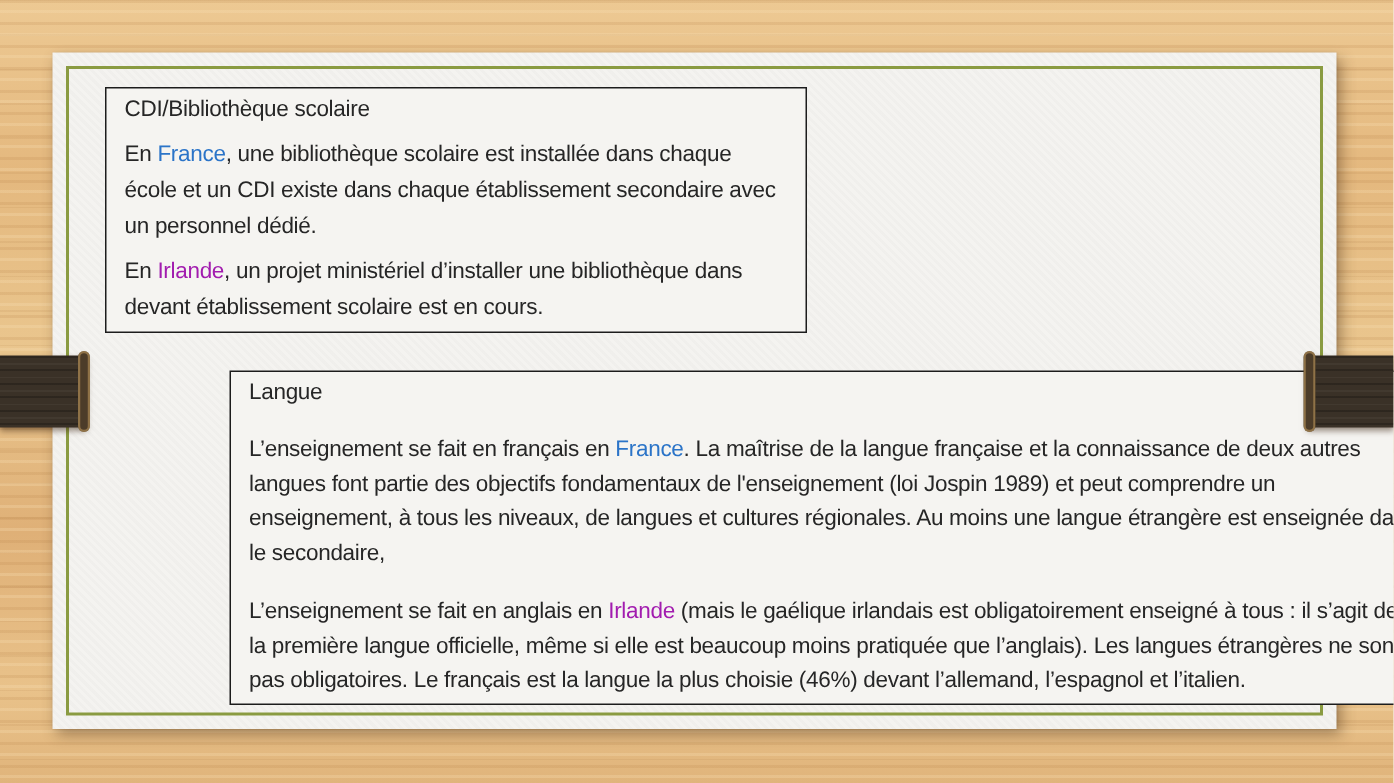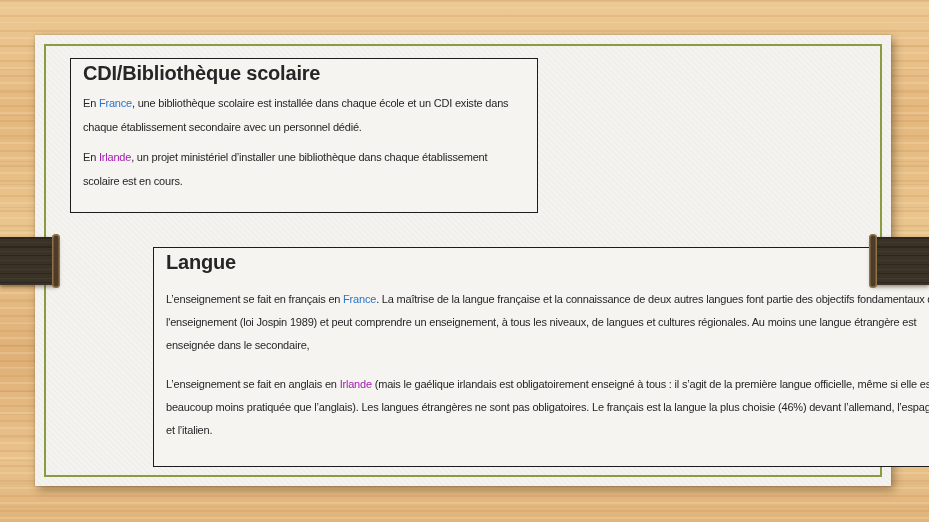--- a/index.html
+++ b/index.html
@@ -72,28 +72,28 @@
   .textbox {
     position: absolute;
     background: #f5f4f1;
     border: 1.6px solid #1c1c1c;
     padding: 4px 12px 4px 12px;
     color: #262626;
     letter-spacing: -0.2px;
     box-sizing: border-box;
   }
   .textbox .bt {
-    font-weight: bold;
-    font-size: 20px;
+    font-weight: normal;
+    font-size: 15px;
     line-height: 20px;
     margin: 0 0 8px 0;
   }
   .textbox p {
     margin: 0 0 6px 0;
-    font-size: 11px;
+    font-size: 15px;
   }
   .textbox p:last-child { margin-bottom: 0; }
 
   .box-cdi {
     left: 35px; top: 23px; width: 468px; min-height: 155px;
   }
   .box-cdi p { line-height: 24px; }
 
   .box-langue {
     left: 118px; top: 212px; width: 806px; min-height: 220px; padding-left: 12px;
@@ -110,21 +110,21 @@
 
   <div class="ribbon ribbon-left"></div>
   <div class="ribbon ribbon-right"></div>
 
   <div class="slide">
     <div class="frame"></div>
 
     <div class="textbox box-cdi">
       <div class="bt">CDI/Bibliothèque scolaire</div>
       <p><span>En </span><span class="c-france">France</span><span>, une bibliothèque scolaire est installée dans chaque école et un CDI existe dans chaque établissement secondaire avec un personnel dédié.</span></p>
-      <p><span>En </span><span class="c-irlande">Irlande</span><span>, un projet ministériel d’installer une bibliothèque dans chaque établissement scolaire est en cours.</span></p>
+      <p><span>En </span><span class="c-irlande">Irlande</span><span>, un projet ministériel d’installer une bibliothèque dans devant établissement scolaire est en cours.</span></p>
     </div>
 
     <div class="textbox box-langue">
       <div class="bt">Langue</div>
       <p><span>L’enseignement se fait en français en </span><span class="c-france">France</span><span>. La maîtrise de la langue française et la connaissance de deux autres langues font partie des objectifs fondamentaux de l'enseignement (loi Jospin 1989) et peut comprendre un enseignement, à tous les niveaux, de langues et cultures régionales. Au moins une langue étrangère est enseignée dans le secondaire,</span></p>
       <p><span>L’enseignement se fait en anglais en </span><span class="c-irlande">Irlande</span><span> (mais le gaélique irlandais est obligatoirement enseigné à tous : il s’agit de la première langue officielle, même si elle est beaucoup moins pratiquée que l’anglais). Les langues étrangères ne sont pas obligatoires. Le français est la langue la plus choisie (46%) devant l’allemand, l’espagnol et l’italien.</span></p>
     </div>
 
   </div>
 </div>

